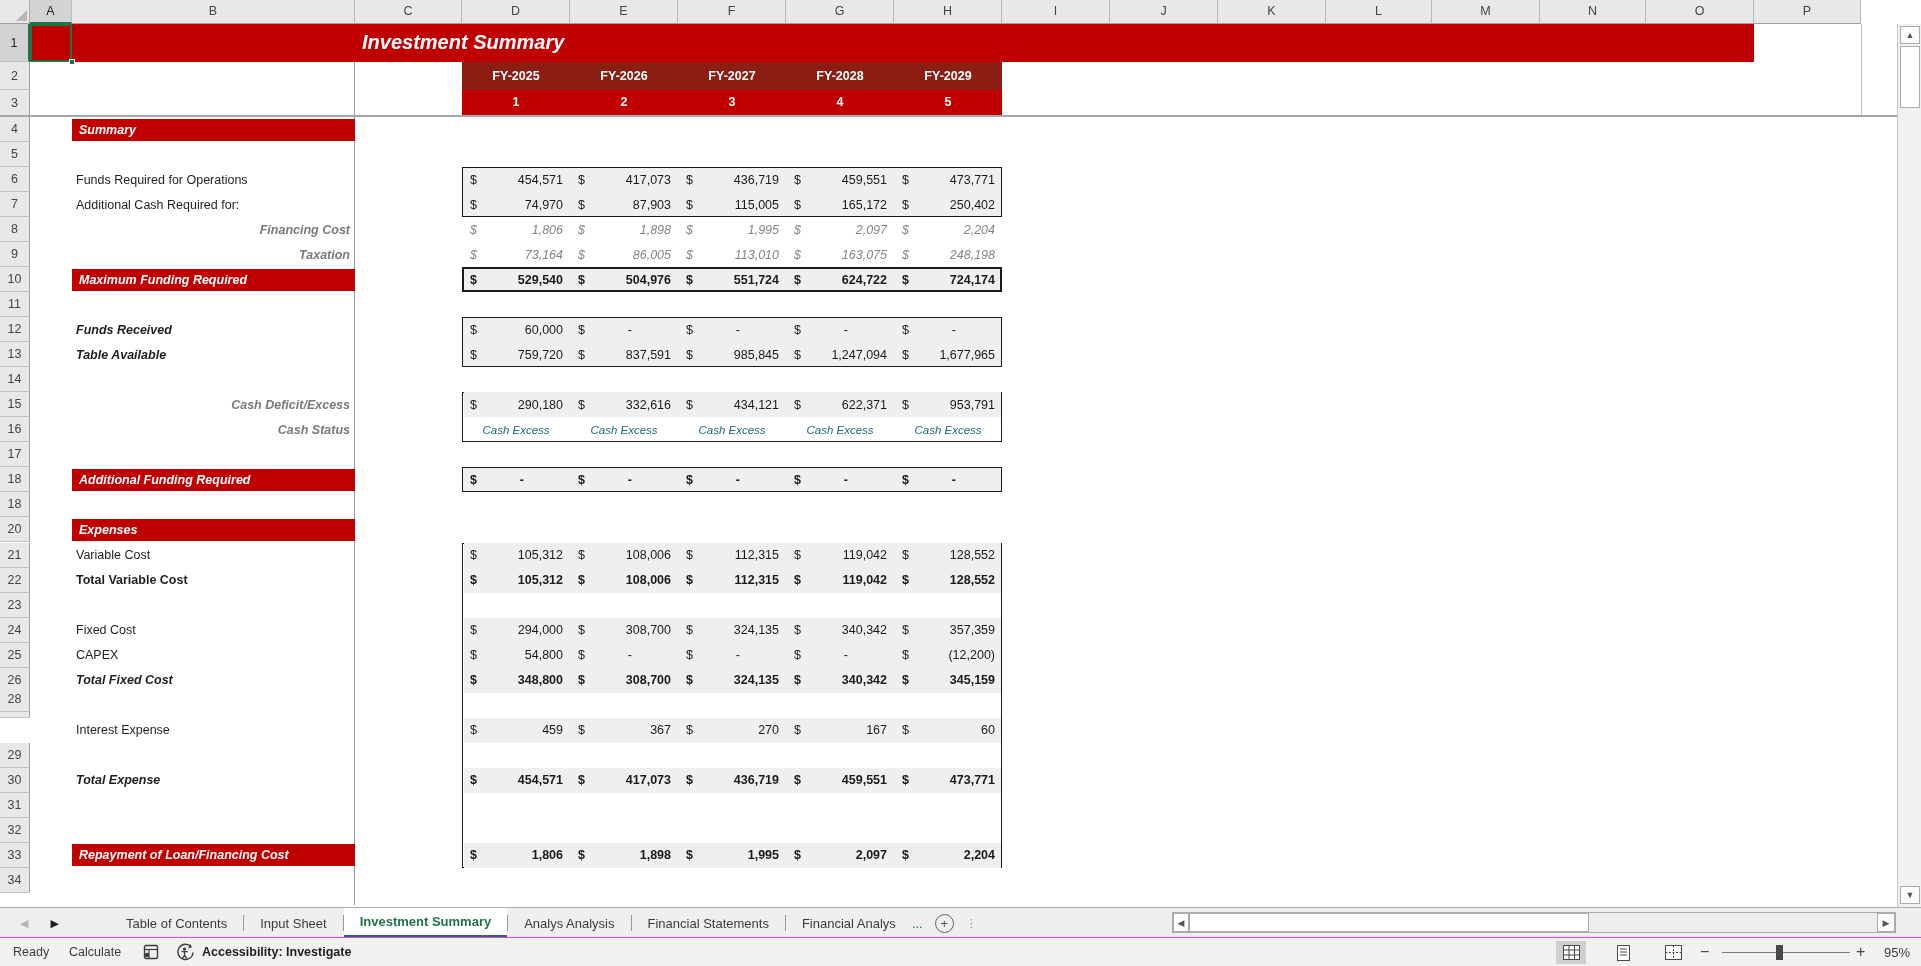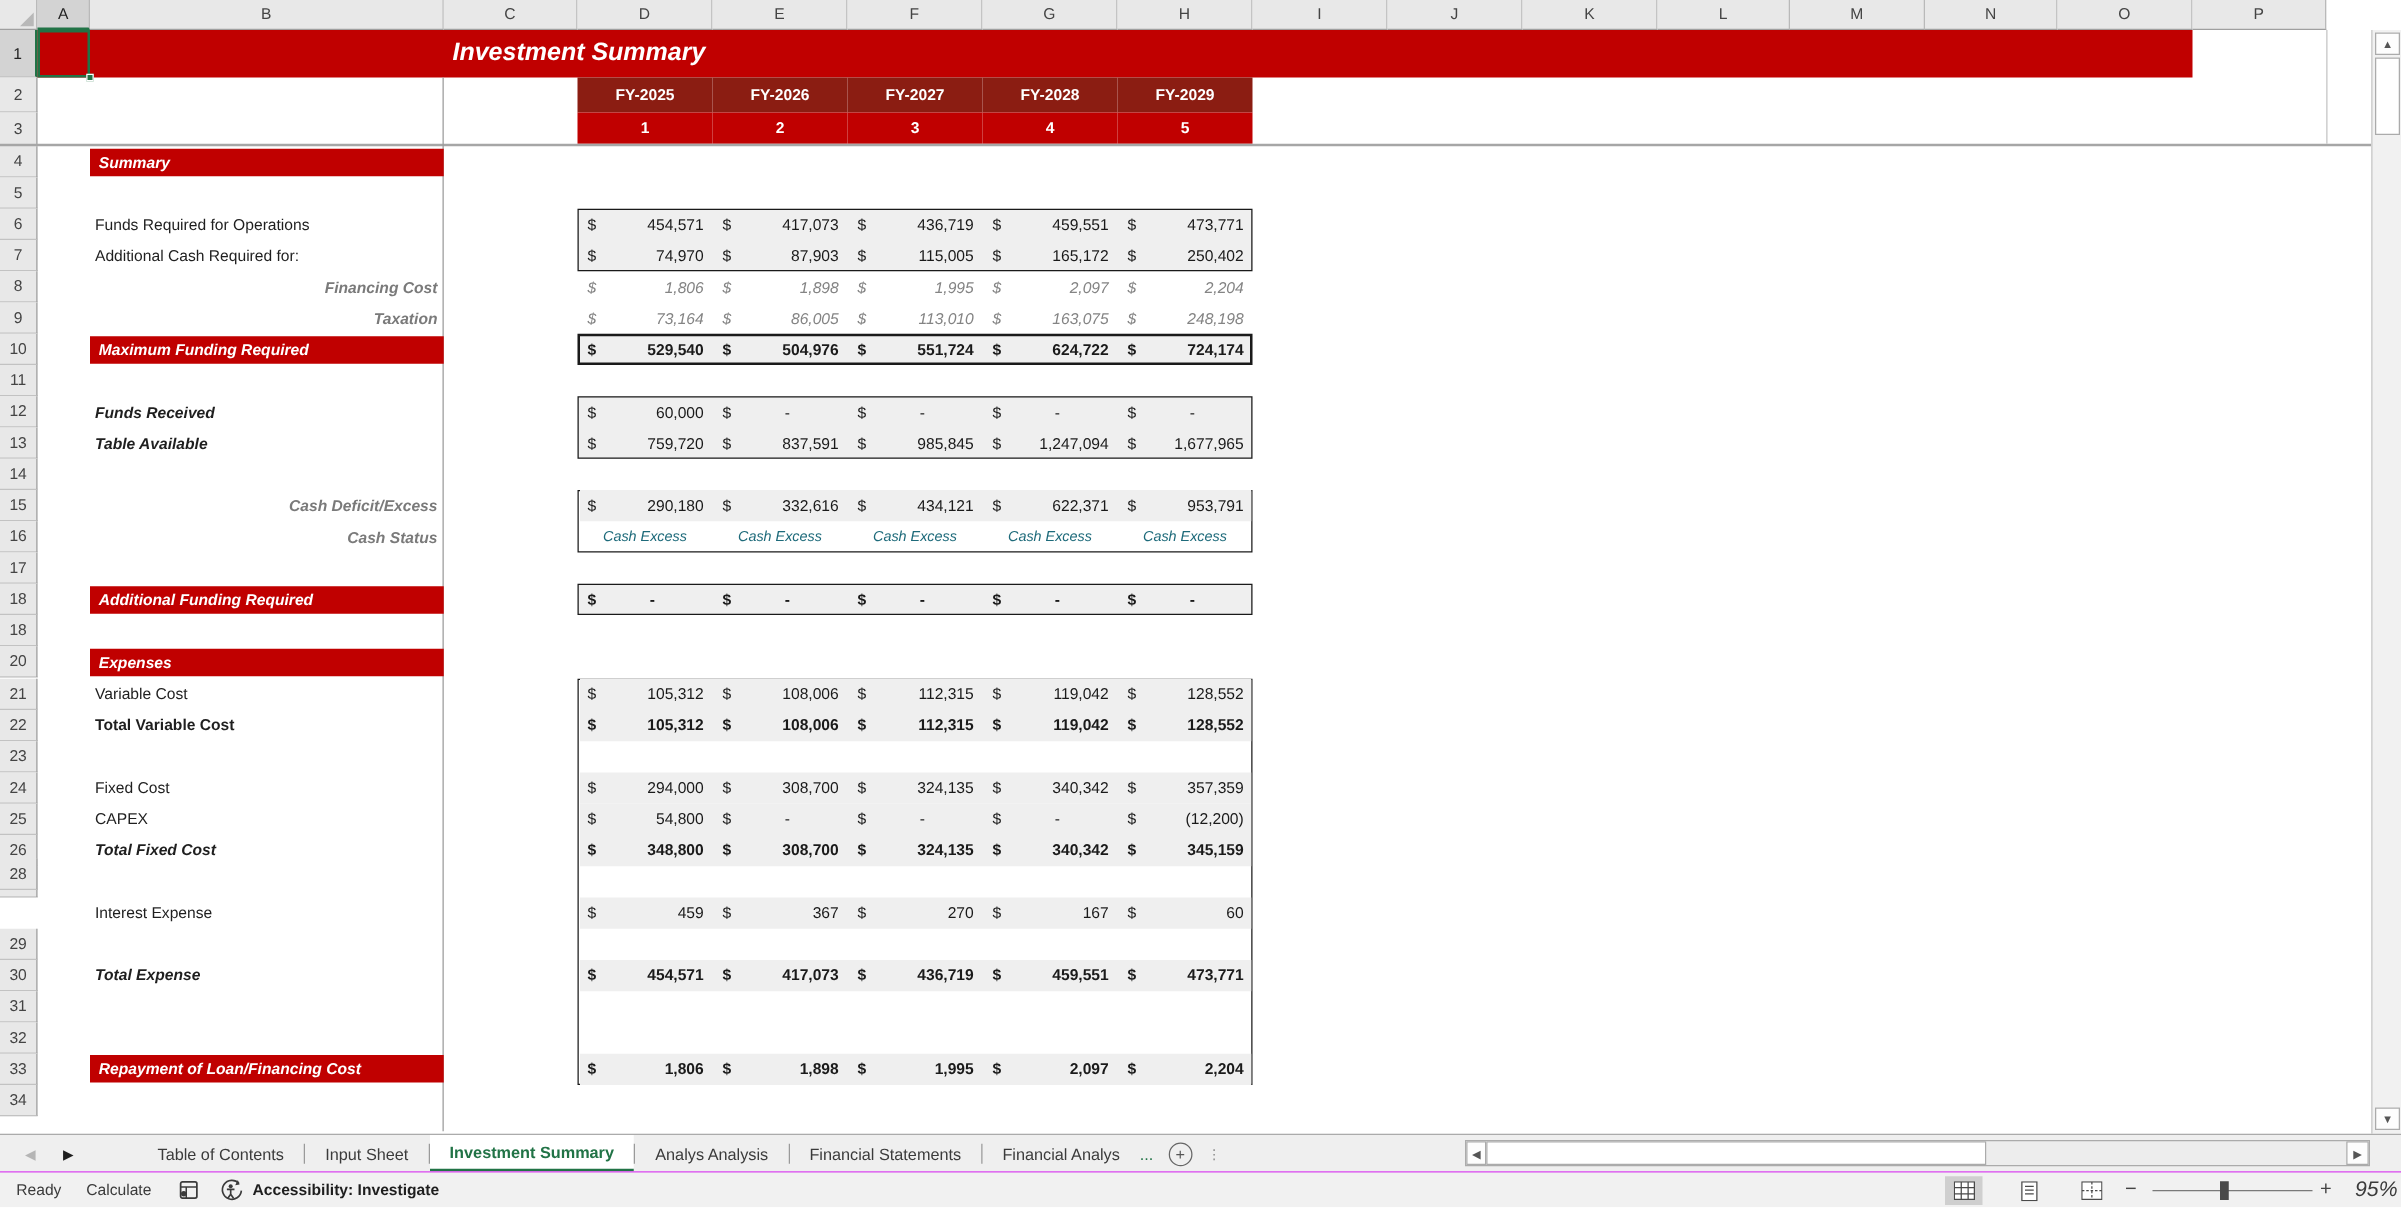--- a/index.html
+++ b/index.html
@@ -626,16 +626,16 @@
       <svg width="17" height="15" viewBox="0 0 17 15">
           <rect x="0.5" y="0.5" width="16" height="14" fill="#fff" stroke="#4A4A4A"></rect>
           <line x1="8.5" y1="0.5" x2="8.5" y2="14.5" stroke="#4A4A4A" stroke-dasharray="2 1.5"></line>
           <line x1="0.5" y1="7.5" x2="16.5" y2="7.5" stroke="#4A4A4A" stroke-dasharray="2 1.5"></line>
         </svg>
     </div>
     <div class="zoomsign" style="left:1700px;">−</div>
     <div id="zoomtrack"></div>
     <div id="zoomthumb"></div>
     <div class="zoomsign" style="left:1856px;">+</div>
-    <div class="sb-item" style="left:1884px; font-size:17px;font-style:italic;">95%</div>
+    <div class="sb-item" style="left:1884px; font-size:13px;">95%</div>
   </div>
 
 </div>
 
 </body></html>

